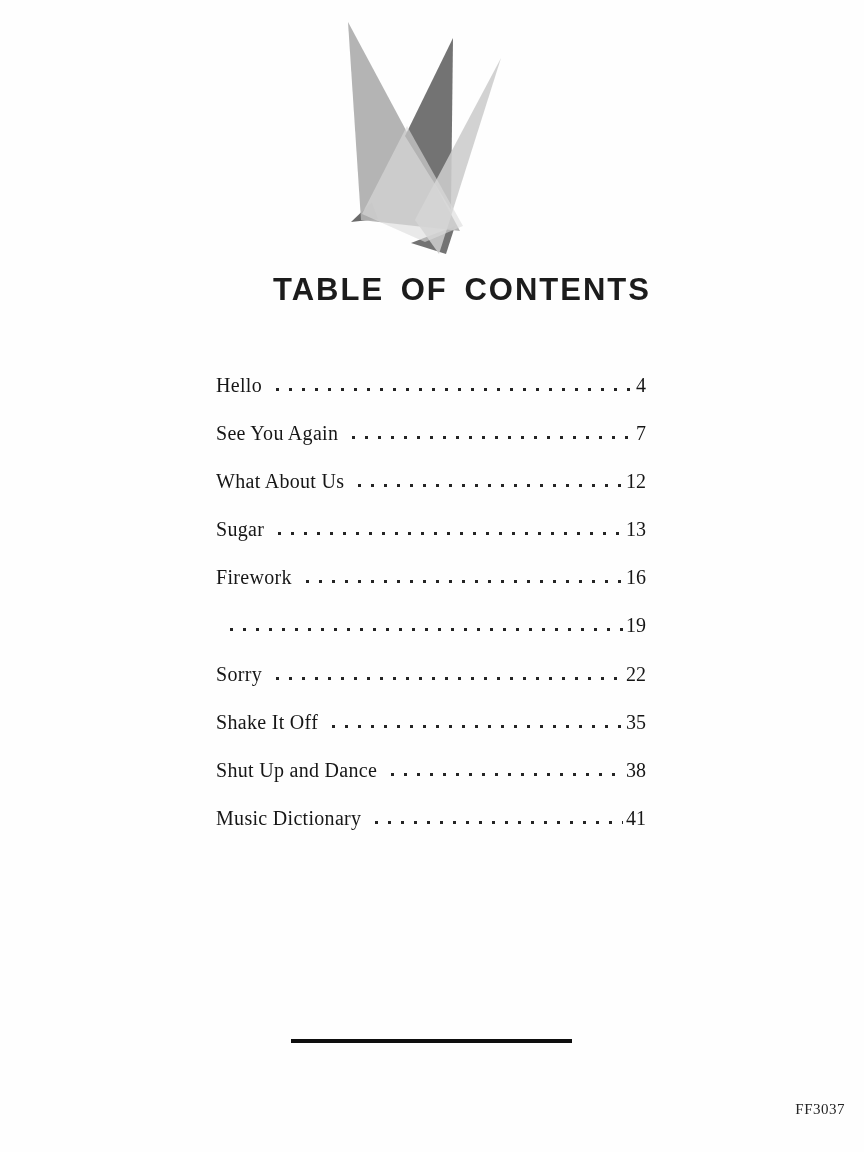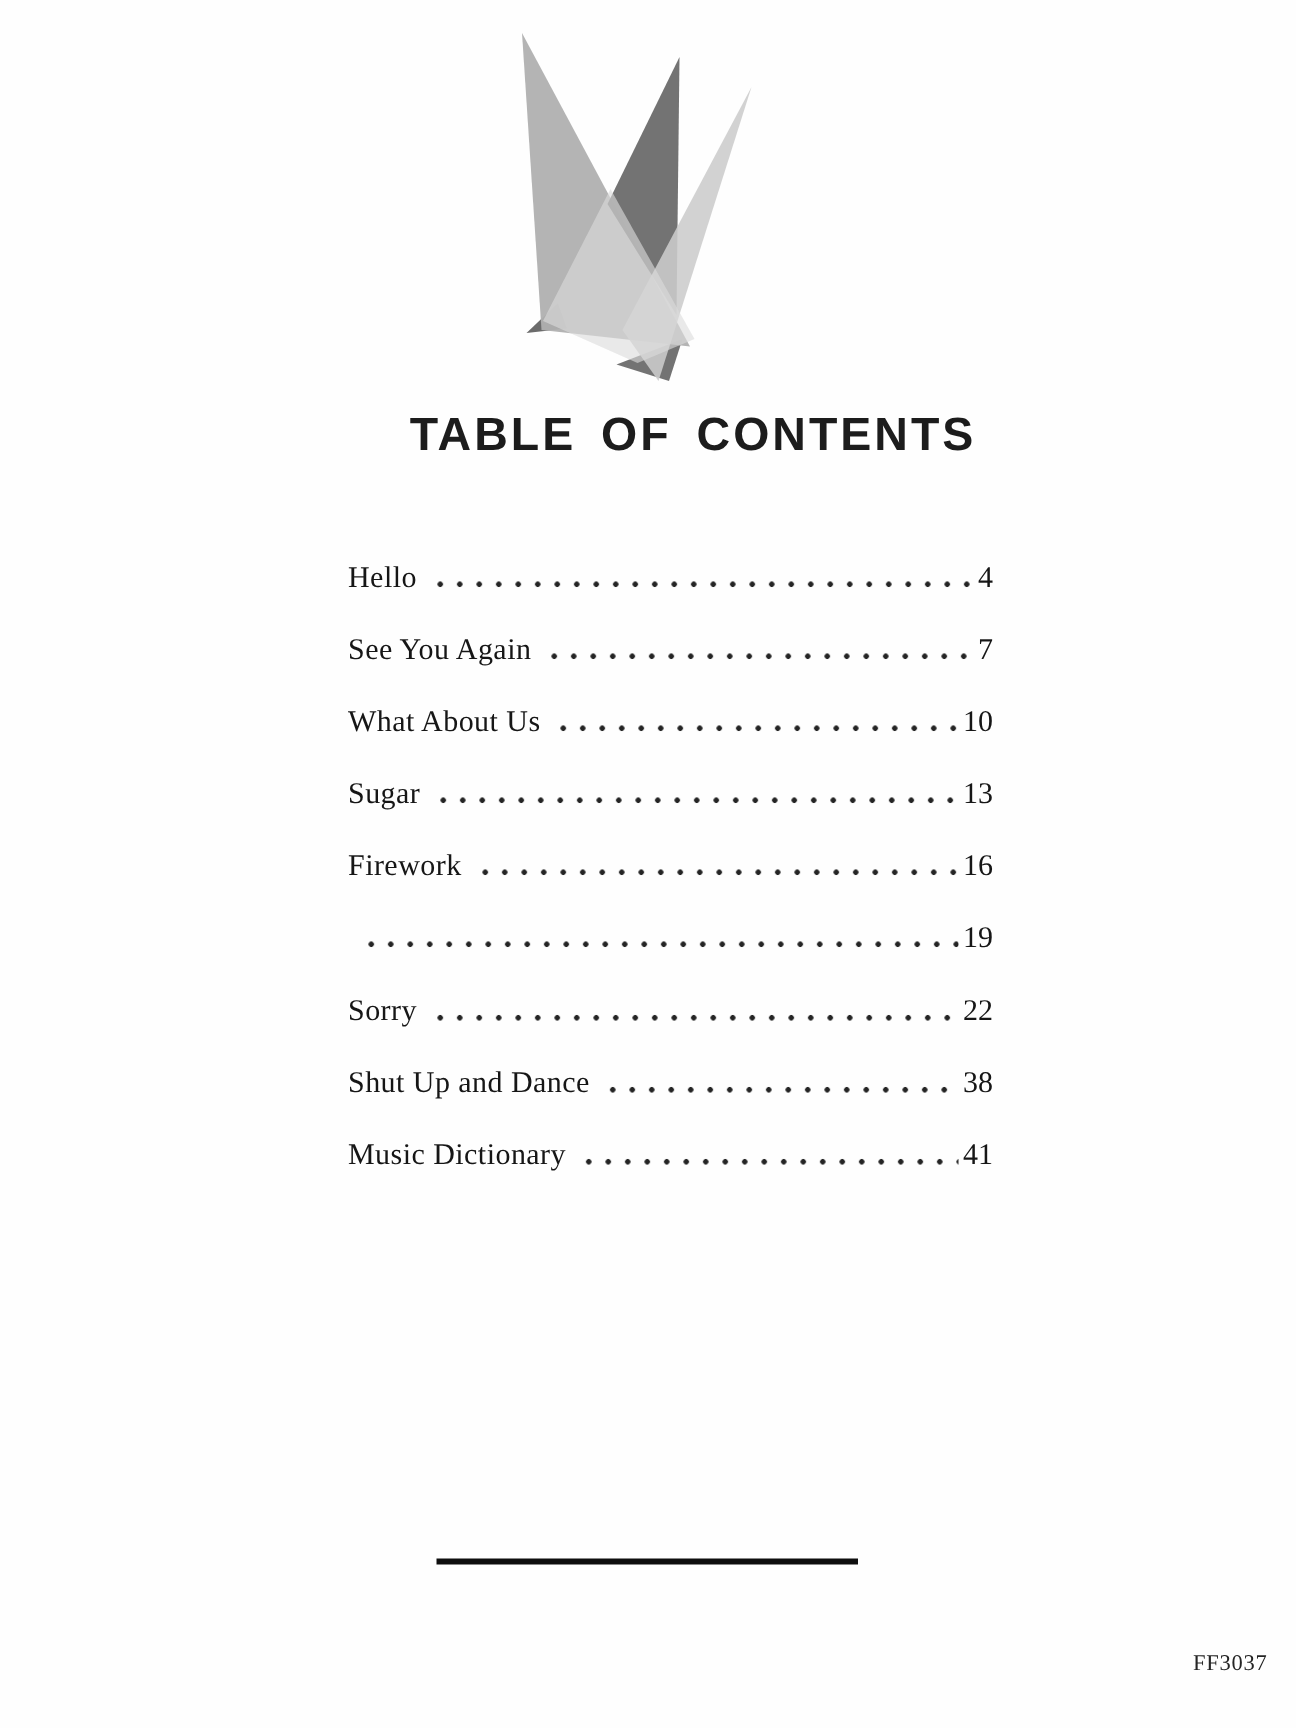--- a/index.html
+++ b/index.html
@@ -35,21 +35,20 @@
     letter-spacing: 2px;
     word-spacing: 6px;
     color: #1c1c1c;
     padding-left: 30px;
   }
   .toc-list {
     position: absolute;
     left: 216px;
     top: 374px;
     width: 430px;
-    margin-left: 16px;
   }
   .toc-row {
     display: flex;
     align-items: baseline;
     height: 48.1px;
     font-size: 20px;
     color: #161616;
   }
   .toc-title {
     white-space: nowrap;
@@ -113,21 +112,21 @@
       <span class="toc-page">4</span>
     </div>
     <div class="toc-row">
       <span class="toc-title">See You Again</span>
       <span class="toc-dots"></span>
       <span class="toc-page">7</span>
     </div>
     <div class="toc-row">
       <span class="toc-title">What About Us</span>
       <span class="toc-dots"></span>
-      <span class="toc-page">10</span>
+      <span class="toc-page">12</span>
     </div>
     <div class="toc-row">
       <span class="toc-title">Sugar</span>
       <span class="toc-dots"></span>
       <span class="toc-page">13</span>
     </div>
     <div class="toc-row">
       <span class="toc-title">Firework</span>
       <span class="toc-dots"></span>
       <span class="toc-page">16</span>
@@ -135,20 +134,25 @@
     <div class="toc-row">
       <span class="toc-dots"></span>
       <span class="toc-page">19</span>
     </div>
     <div class="toc-row">
       <span class="toc-title">Sorry</span>
       <span class="toc-dots"></span>
       <span class="toc-page">22</span>
     </div>
     <div class="toc-row">
+      <span class="toc-title">Shake It Off</span>
+      <span class="toc-dots"></span>
+      <span class="toc-page">35</span>
+    </div>
+    <div class="toc-row">
       <span class="toc-title">Shut Up and Dance</span>
       <span class="toc-dots"></span>
       <span class="toc-page">38</span>
     </div>
     <div class="toc-row">
       <span class="toc-title">Music Dictionary</span>
       <span class="toc-dots"></span>
       <span class="toc-page">41</span>
     </div>
   </div>

